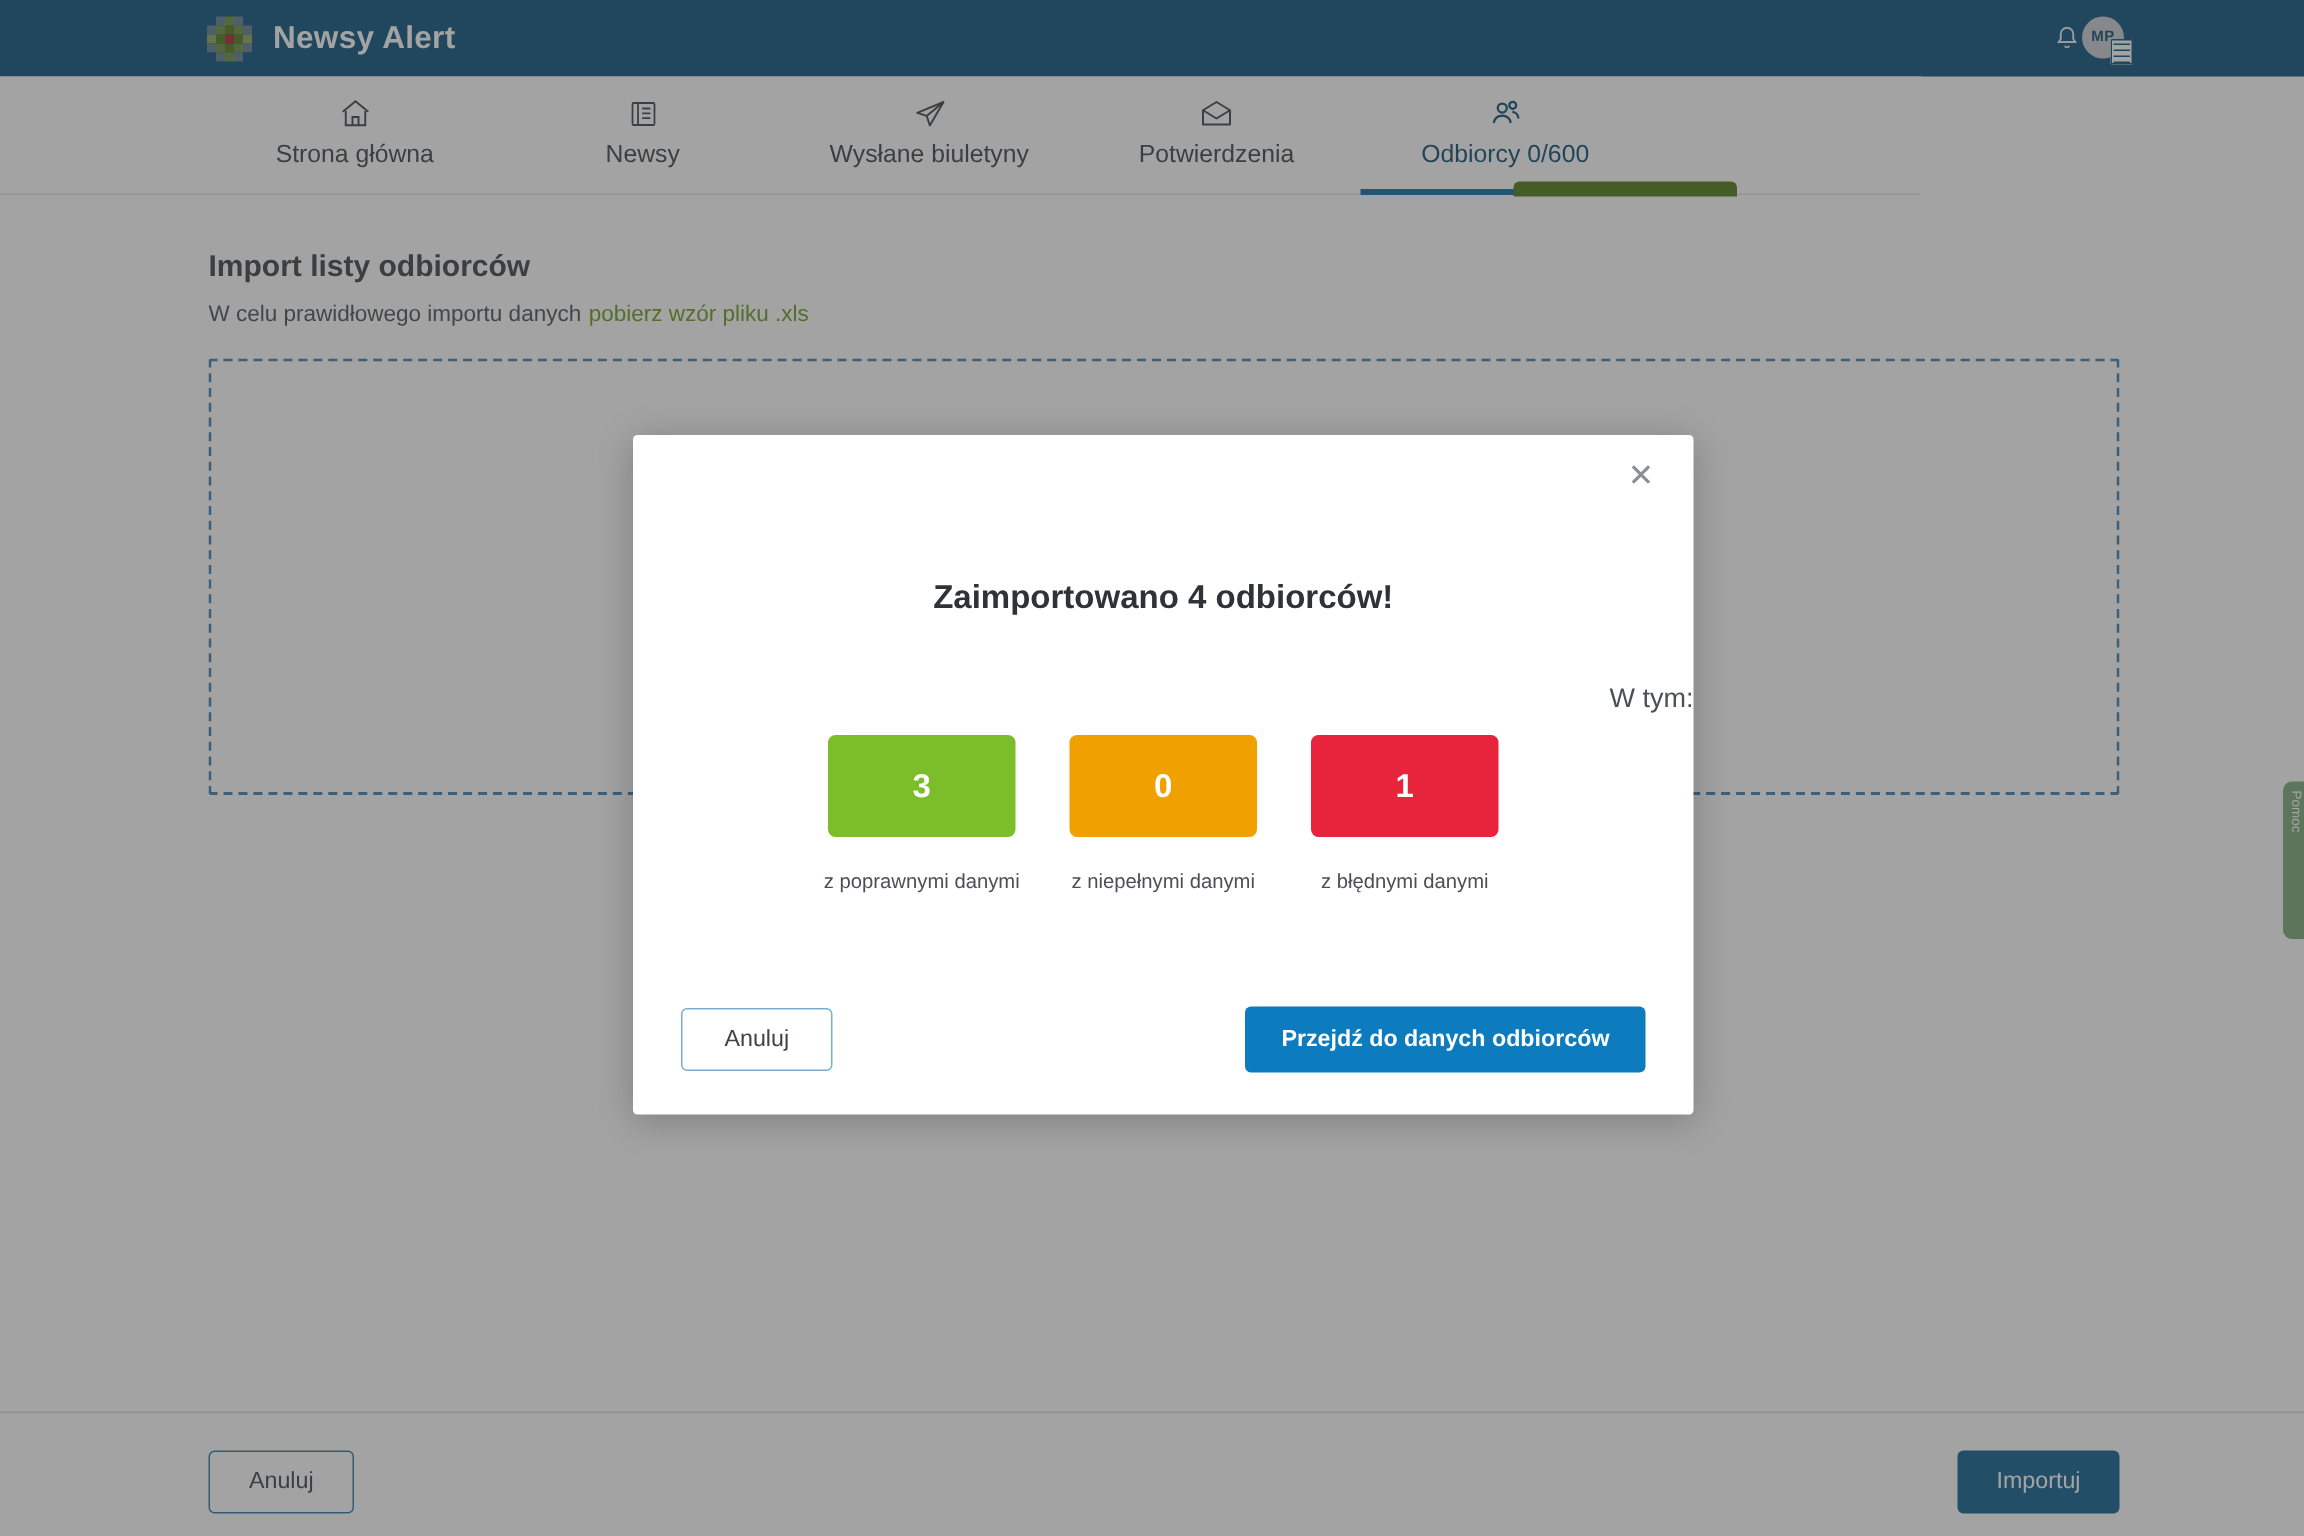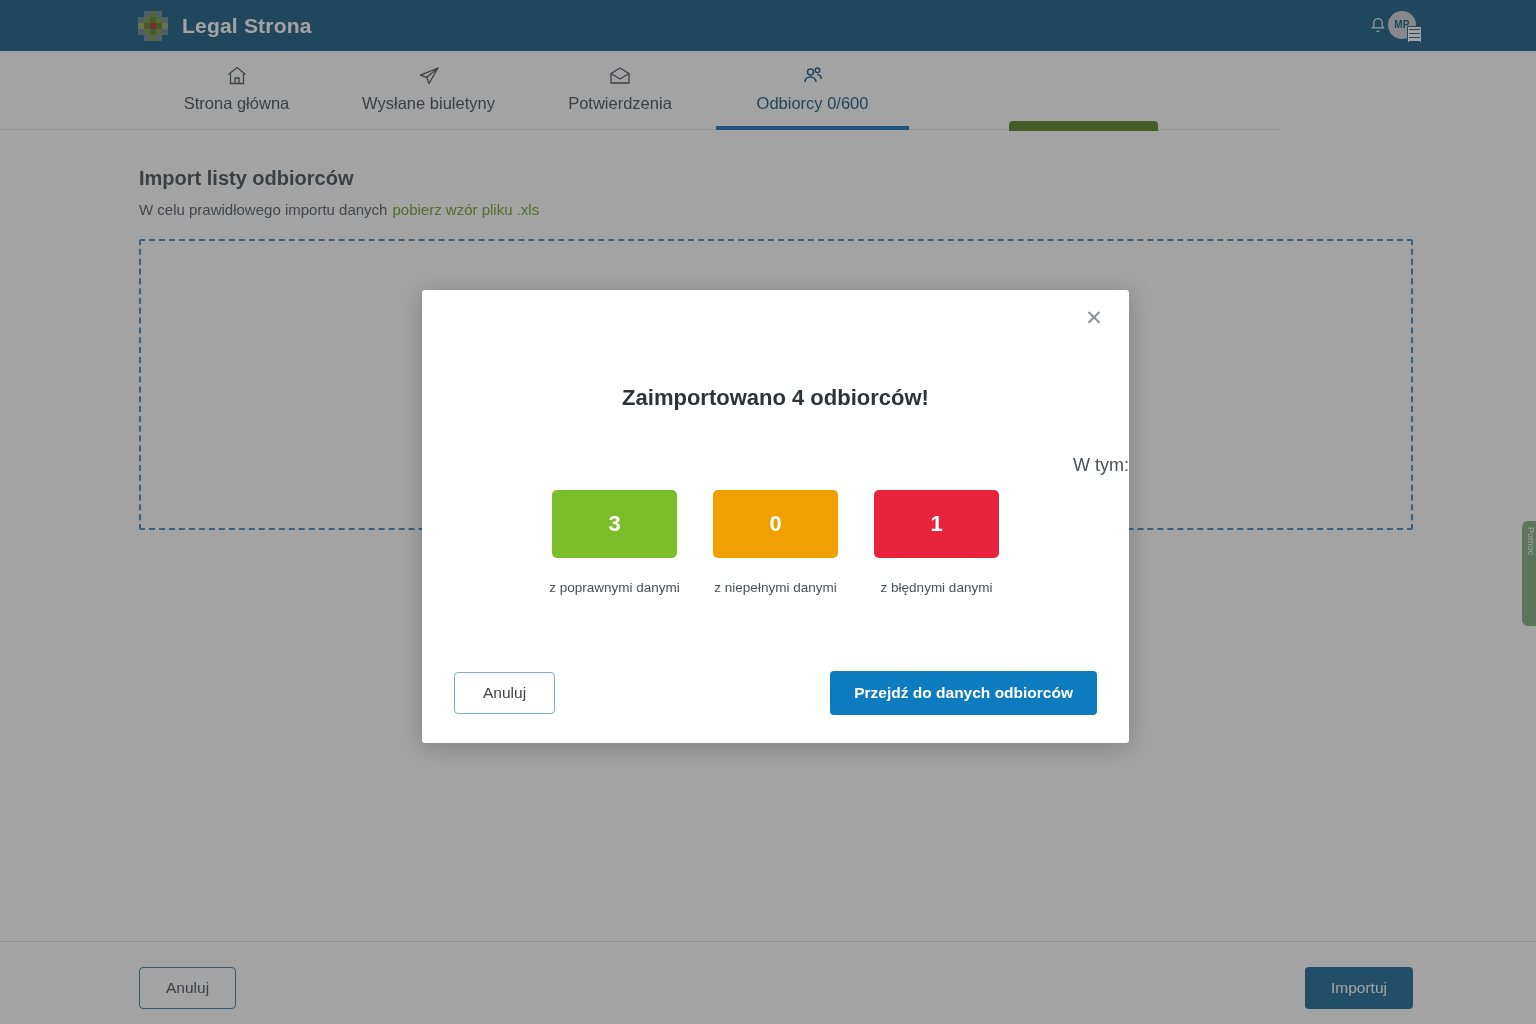--- a/index.html
+++ b/index.html
@@ -223,21 +223,21 @@
           <i style="background:#6f8f3f"></i>
           <i style="background:#4f7a14"></i>
           <i style="background:#6f8f3f"></i>
           <i style="background:#5d7f8f"></i>
         <i style="background:#08517e"></i>
           <i style="background:#5d7f8f"></i>
           <i style="background:#6f8f3f"></i>
           <i style="background:#5d7f8f"></i>
           <i style="background:#08517e"></i>
       </div>
-      <div class="brand-name">Legal Strona</div>
+      <div class="brand-name">Newsy Alert</div>
     </div>
 
     <div class="topbar-right">
       <span class="bell-icon">
         <svg viewBox="0 0 24 24" width="20" height="22" fill="none" stroke="#ffffff" stroke-width="1.5">
           <path d="M12 3a5 5 0 0 0-5 5v4l-1.6 2.4h13.2L17 12V8a5 5 0 0 0-5-5z"></path>
           <path d="M10.3 17.5a1.8 1.8 0 0 0 3.4 0"></path>
         </svg>
       </span>
       <span class="avatar-wrap">
@@ -259,20 +259,32 @@
         <span class="nav-icon">
           <svg viewBox="0 0 24 24" width="24" height="24" fill="none" stroke="#3d4349" stroke-width="1.3">
             <path d="M3.5 10.5 12 3.5l8.5 7"></path>
               <path d="M5.5 10v9.5h13V10"></path>
               <path d="M10 19.5V14h4v5.5"></path>
           </svg>
         </span>
         <span class="nav-label">Strona główna</span>
       </div>
 
+      <div class="nav-item" style="width:191px">
+        <span class="nav-icon">
+          <svg viewBox="0 0 24 24" width="22" height="22" fill="none" stroke="#3d4349" stroke-width="1.3">
+            <rect x="4" y="4" width="16" height="16" rx="1"></rect>
+              <line x1="8" y1="4" x2="8" y2="20"></line>
+            <line x1="11" y1="8" x2="17" y2="8"></line>
+              <line x1="11" y1="11.5" x2="17" y2="11.5"></line>
+              <line x1="11" y1="15" x2="17" y2="15"></line>
+          </svg>
+        </span>
+        <span class="nav-label">Newsy</span>
+      </div>
 
       <div class="nav-item" style="width:191px">
         <span class="nav-icon">
           <svg viewBox="0 0 24 24" width="24" height="24" fill="none" stroke="#3d4349" stroke-width="1.3" stroke-linejoin="round">
             <path d="M21 4 3.5 11.2l6.3 2.1 2.1 6.3z"></path>
               <path d="M9.8 13.3 21 4"></path>
           </svg>
         </span>
         <span class="nav-label">Wysłane biuletyny</span>
       </div>

